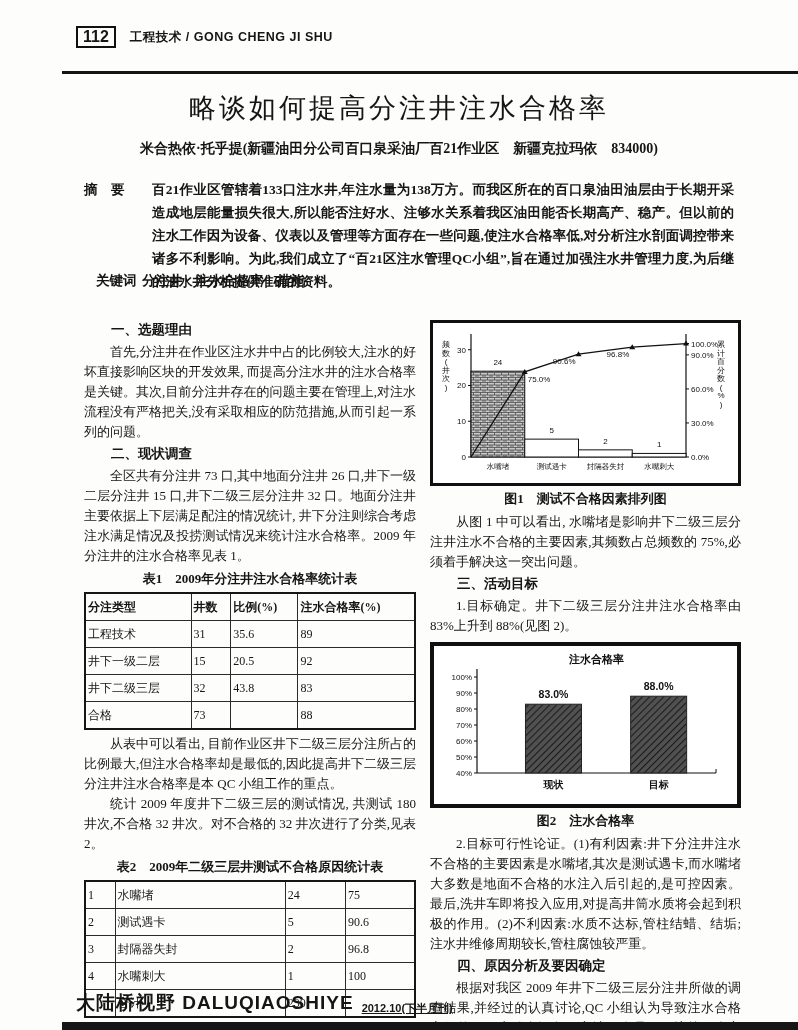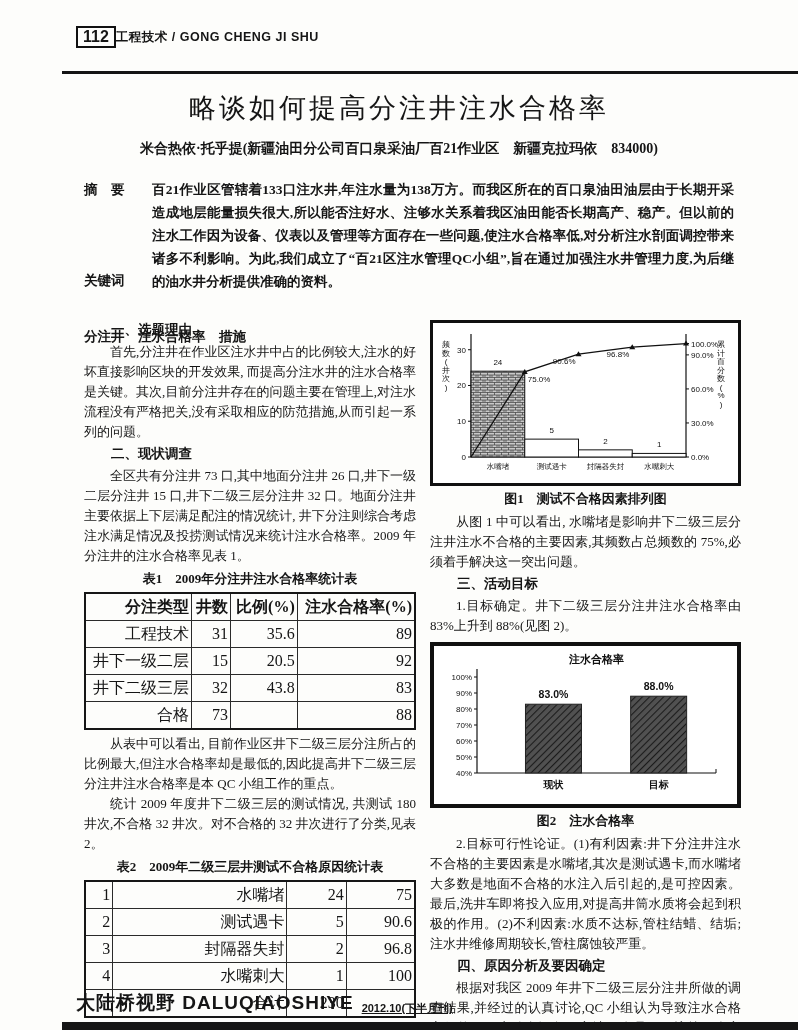--- a/index.html
+++ b/index.html
@@ -3,45 +3,45 @@
 <meta charset="utf-8">
 <style>
   * { margin:0; padding:0; box-sizing:border-box; }
   html,body { background:#e9e9e7; }
   .page {
     position:relative; width:798px; height:1030px; margin:0 auto;
     background:#fdfdfb; color:#151515; overflow:hidden;
     font-family:"Liberation Serif", serif;
   }
   
-  .hdr { position:absolute; top:26px; left:76px; display:flex; align-items:center; gap:0; }
+  .hdr { position:absolute; top:26px; left:76px; display:flex; align-items:center; gap:14px; }
   .pagenum { border:2px solid #111; padding:0 5px; font:700 16px "Liberation Sans",sans-serif; }
   .hdrtxt { font:700 12.5px "Liberation Sans",sans-serif; letter-spacing:.5px; }
   .hdr-rule { position:absolute; top:71px; left:62px; right:0; height:3px; background:#141414; }
   
   .title { position:absolute; top:90px; left:0; width:100%; text-align:center;
            font-size:27px; font-weight:400; letter-spacing:3px; }
   .author { position:absolute; top:140px; left:0; width:100%; text-align:center;
             font-size:14px; font-weight:700; }
   
   .abstract { position:absolute; top:178px; left:84px; width:650px; display:flex; gap:22px;
               font-size:13.5px; font-weight:600; line-height:23px; text-align:justify; }
   .abstract .lab { flex:0 0 46px; font-weight:700; white-space:nowrap; }
-  .keywords { position:absolute; top:272px; left:84px; width:650px; display:flex; gap:10px;
-              font-size:13.5px; font-weight:700;flex-direction:column; }
+  .keywords { position:absolute; top:272px; left:96px; width:650px; display:flex; 
+              font-size:13.5px; font-weight:700; }
   .keywords .lab { flex:0 0 46px; white-space:nowrap; }
   
   .col { position:absolute; top:318px; font-size:13px; line-height:20px; text-align:justify; }
   .col-left  { left:84px;  width:332px; }
   .col-right { left:430px; width:311px; }
   .sec { font-weight:700; font-size:13.5px; line-height:22px; text-indent:2em; margin:1px 0; }
   .col p { text-indent:2em; }
   .tbl-caption, .fig-caption { font-weight:700; text-align:center; font-size:13px; line-height:22px; margin:2px 0; text-indent:0; }
   table { width:100%; border-collapse:collapse; border:2px solid #161616;
-          font-size:16px; text-align:right; margin:2px 0 4px; }
+          font-size:12px; text-align:left; margin:2px 0 4px; }
   td { border:1px solid #2a2a2a; padding:3px 2px; height:22px; }
   .thead td { font-weight:700; }
   
   .figbox { background:#fff; margin:2px 0 2px; }
   .fig1-box { border:3px solid #101010; padding:4px 2px; }
   .fig2-box { border:4px solid #101010; padding:3px 1px; margin-top:6px; }
   svg { display:block; }
   .tk  { font:8px  "Liberation Sans",sans-serif; fill:#111; }
   .tkx { font:7.5px "Liberation Sans",sans-serif; fill:#111; }
   .ttl { font:700 11px "Liberation Sans",sans-serif; fill:#111; }

